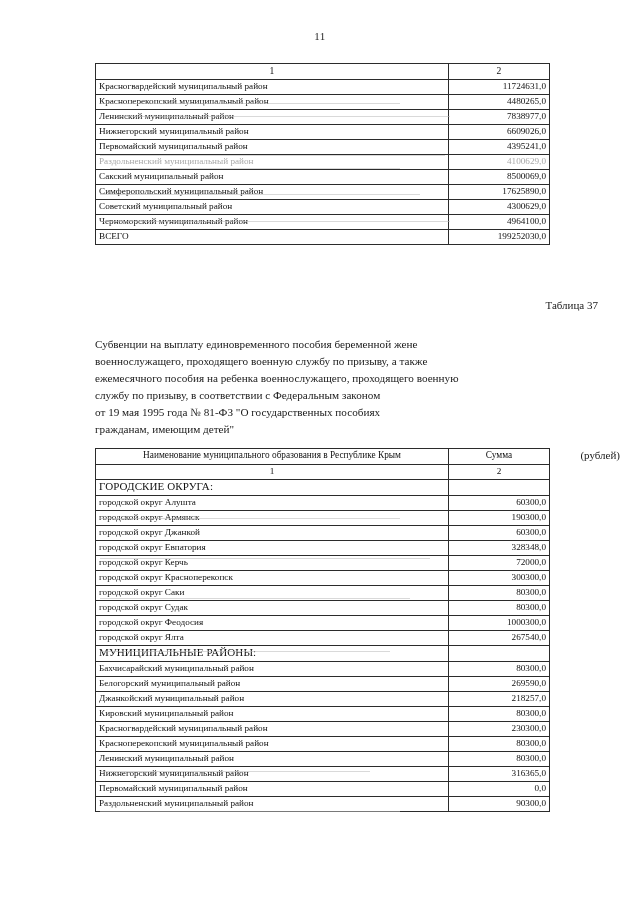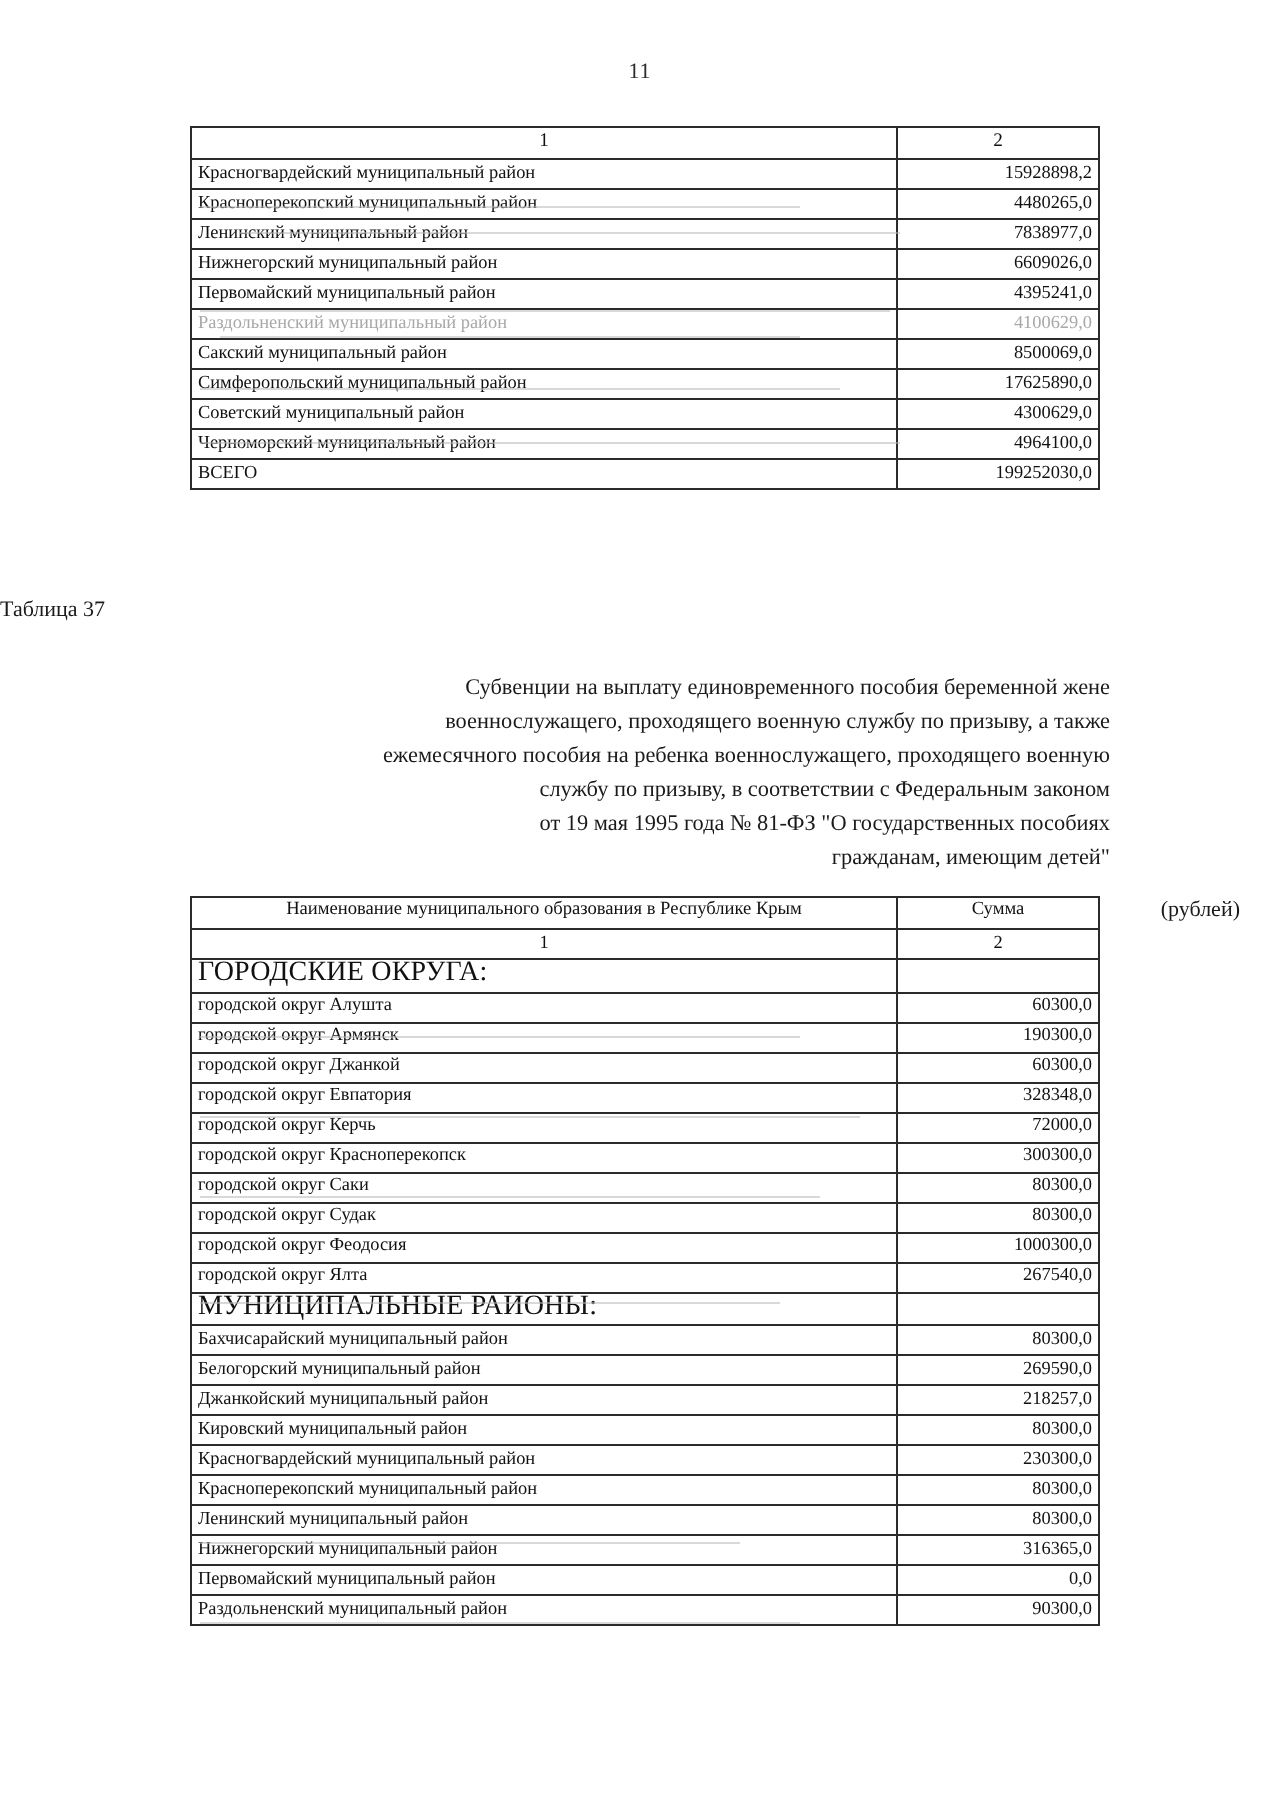--- a/index.html
+++ b/index.html
@@ -66,31 +66,31 @@
     left: 95px;
   }
   #table-one .hdr td { height: 14px; font-size: 9.6px; }
 
   
   .table-label {
     position: absolute;
     top: 299px;
     left: 0;
     width: 598px;
-    text-align: left;
+    text-align: right;
     font-size: 11px;
   }
 
   
   .title-block {
     position: absolute;
     top: 336px;
     left: 95px;
     width: 460px;
-    text-align: right;
+    text-align: left;
     font-size: 11.2px;
     line-height: 1.52;
   }
   .title-block div { white-space: nowrap; }
 
   
   .units {
     position: absolute;
     top: 449px;
     left: 0;
@@ -100,21 +100,21 @@
     margin-left: 32px;
   }
 
   
   #table-two {
     top: 448px;
     left: 95px;
     font-family: Liberation Serif, serif;
   }
   #table-two .hdr td { height: 14px; font-size: 9.3px; }
-  #table-two .section td { font-size: 14px; height: 14px; }
+  #table-two .section td { font-size: 11px; height: 14px; }
 
   
   .smudge {
     position: absolute;
     background: #b9b9b9;
     opacity: 0.55;
     height: 1px;
     pointer-events: none;
   }
 </style>
@@ -130,21 +130,21 @@
         <col class="col-name">
         <col class="col-sum">
       </colgroup>
     <tbody>
       <tr class="hdr">
         <td class="ctr">1</td>
         <td class="ctr">2</td>
       </tr>
       <tr>
         <td>Красногвардейский муниципальный район</td>
-        <td class="num">15928898,2</td>
+        <td class="num">11724631,0</td>
       </tr>
       <tr>
         <td>Красноперекопский муниципальный район</td>
         <td class="num">4480265,0</td>
       </tr>
       <tr>
         <td>Ленинский муниципальный район</td>
         <td class="num">7838977,0</td>
       </tr>
       <tr>

